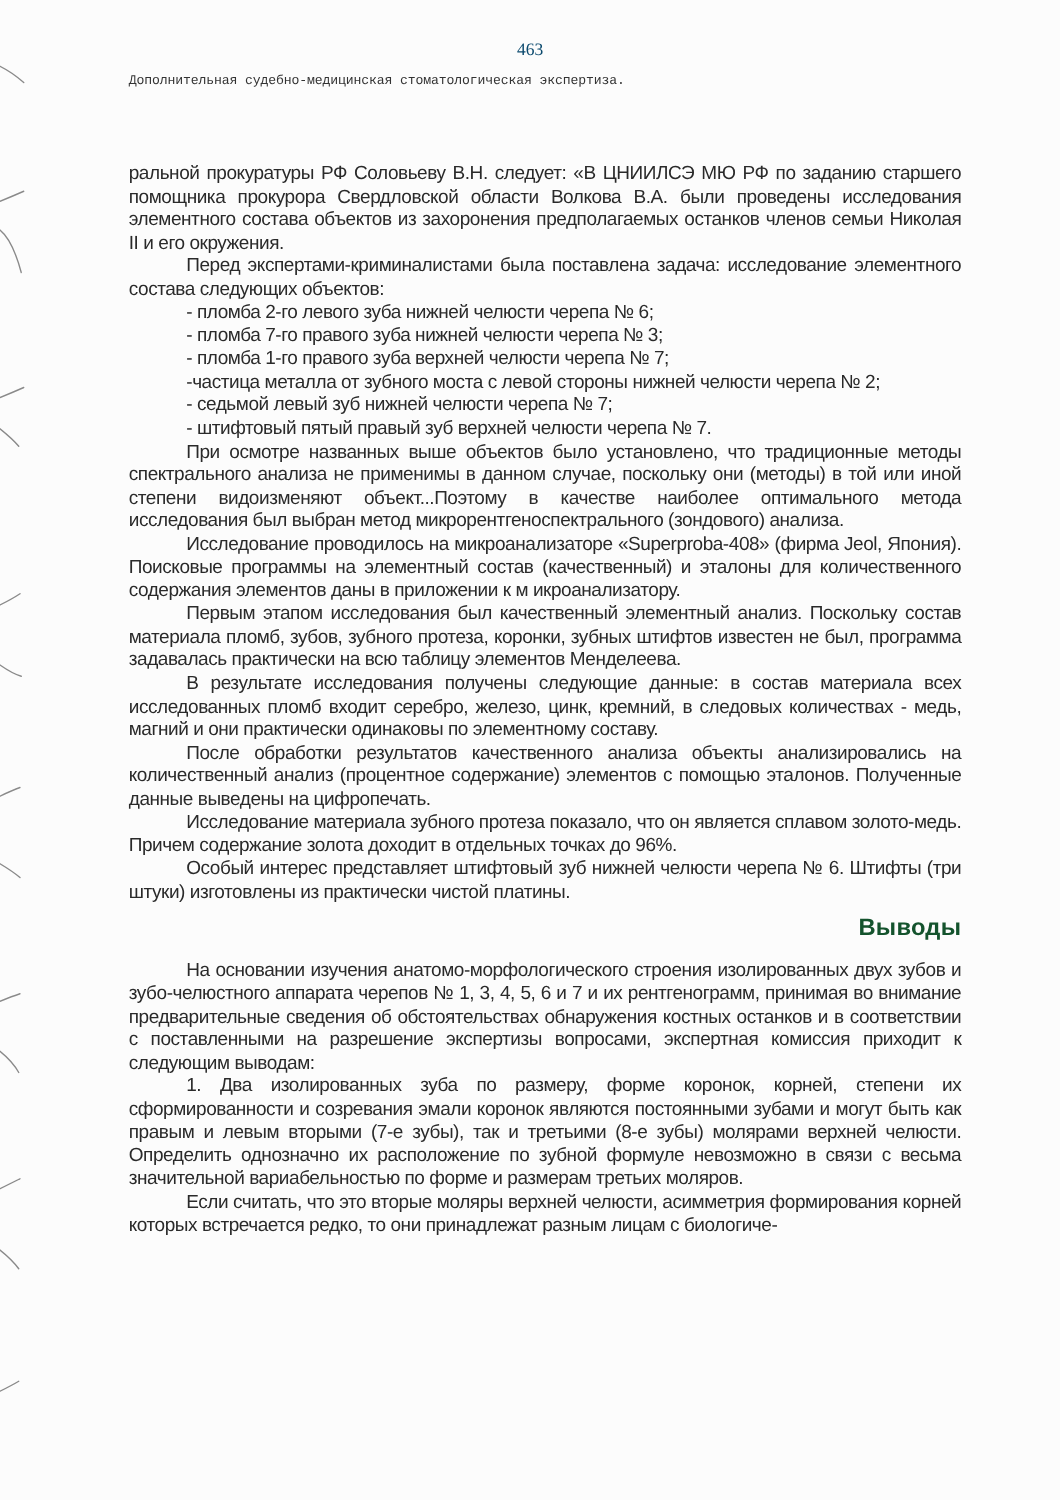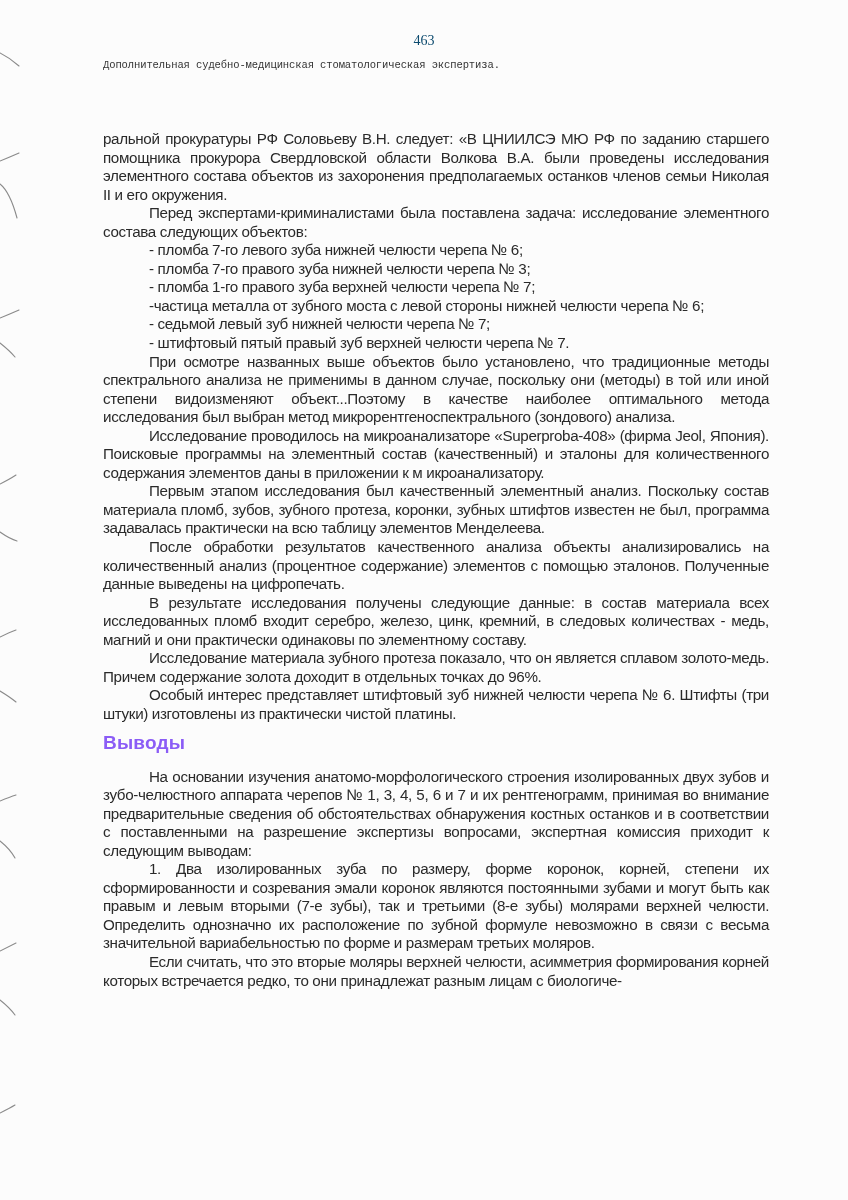--- a/index.html
+++ b/index.html
@@ -26,25 +26,25 @@
     position: absolute; top: 86px; left: 103px; width: 666px;
     font-size: 15.2px; line-height: 18.55px;
     letter-spacing: -0.35px;
     text-align: justify;
     margin-top: 44px;
   }
   .body-text p { margin: 0; }
   .body-text p.indent { text-indent: 46px; }
   .body-text .list-item { padding-left: 46px; text-align: left; }
   .section-heading {
-    text-align: left; font-weight: bold;
+    text-align: right; font-weight: bold;
     font-size: 19px; line-height: 22px;
     letter-spacing: 0.2px;
     margin: 8px 0 14px 0;
-    color: #8b5cf6;
+    color: #14532d;
   }
   .margin-marks { position: absolute; left: 0; top: 0; width: 30px; height: 1200px; }
   .margin-marks svg { display: block; }
 </style>
 </head>
 <body>
 
 <div class="margin-marks">
   <svg width="30" height="1200" viewBox="0 0 30 1200">
     <g stroke="#8a8a8a" stroke-width="1.1" fill="none" stroke-linecap="round">
@@ -66,32 +66,32 @@
   </svg>
 </div>
 
 <div class="page-number">463</div>
 <div class="running-head">Дополнительная судебно-медицинская стоматологическая экспертиза.</div>
 
 <div class="body-text">
   <p>ральной прокуратуры РФ Соловьеву В.Н. следует: «В ЦНИИЛСЭ МЮ РФ по заданию старшего помощника прокурора Свердловской области Волкова В.А. были проведены исследования элементного состава объектов  из захоронения предполагаемых останков членов семьи Николая II и его окружения.</p>
   <p class="indent">Перед экспертами-криминалистами была поставлена задача: исследование элементного состава следующих объектов:</p>
   <div>
-    <div class="list-item">- пломба 7-го левого зуба нижней челюсти черепа № 6;</div>
+    <div class="list-item">- пломба 2-го левого зуба нижней челюсти черепа № 6;</div>
     <div class="list-item">- пломба 7-го правого зуба нижней челюсти черепа № 3;</div>
     <div class="list-item">- пломба 1-го правого зуба верхней челюсти черепа № 7;</div>
-    <div class="list-item">-частица металла от зубного моста с левой стороны нижней челюсти черепа № 6;</div>
+    <div class="list-item">-частица металла от зубного моста с левой стороны нижней челюсти черепа № 2;</div>
     <div class="list-item">- седьмой левый зуб нижней челюсти черепа № 7;</div>
     <div class="list-item">- штифтовый пятый  правый зуб верхней челюсти черепа № 7.</div>
   </div>
   <p class="indent">При осмотре названных выше объектов было установлено, что традиционные методы спектрального анализа не применимы в данном случае, поскольку они (методы) в той или иной степени видоизменяют объект...Поэтому в качестве наиболее оптимального метода исследования был выбран метод микрорентгеноспектрального (зондового) анализа.</p>
   <p class="indent">Исследование проводилось на микроанализаторе «Superproba-408» (фирма Jeol, Япония). Поисковые программы на элементный состав (качественный) и эталоны для количественного содержания элементов даны в приложении  к м икроанализатору.</p>
   <p class="indent">Первым этапом исследования был качественный элементный анализ. Поскольку состав материала пломб, зубов, зубного протеза, коронки, зубных штифтов известен не был, программа задавалась практически на всю таблицу элементов Менделеева.</p>
+  <p class="indent">В результате исследования получены следующие данные: в состав материала всех исследованных пломб входит серебро, железо, цинк, кремний, в следовых количествах - медь, магний и они практически одинаковы по элементному составу.</p>
   <p class="indent">После обработки результатов качественного анализа объекты анализировались на количественный анализ (процентное содержание) элементов с помощью эталонов. Полученные данные выведены на цифропечать.</p>
-  <p class="indent">В результате исследования получены следующие данные: в состав материала всех исследованных пломб входит серебро, железо, цинк, кремний, в следовых количествах - медь, магний и они практически одинаковы по элементному составу.</p>
   <p class="indent">Исследование материала зубного протеза показало, что он является сплавом золото-медь. Причем содержание золота доходит в отдельных точках до 96%.</p>
   <p class="indent">Особый интерес представляет штифтовый зуб нижней челюсти черепа № 6. Штифты (три штуки) изготовлены из практически чистой платины.</p>
 
   <div class="section-heading">Выводы</div>
 
   <p class="indent">На основании изучения анатомо-морфологического строения изолированных двух зубов и зубо-челюстного аппарата черепов № 1, 3, 4, 5, 6 и 7 и их рентгенограмм, принимая во внимание предварительные сведения об обстоятельствах обнаружения костных останков и в соответствии с поставленными на разрешение экспертизы вопросами, экспертная комиссия приходит к следующим выводам:</p>
   <p class="indent">1. Два изолированных зуба по размеру, форме коронок, корней, степени их сформированности и созревания эмали коронок являются постоянными зубами и могут быть как правым и левым вторыми (7-е зубы), так и третьими     (8-е зубы) молярами  верхней челюсти. Определить однозначно их расположение по зубной формуле невозможно в связи с весьма значительной вариабельностью по форме и размерам третьих моляров.</p>
   <p class="indent">Если считать, что это вторые моляры верхней челюсти, асимметрия формирования корней которых встречается редко, то они принадлежат разным лицам с биологиче-</p>
 </div>
 

